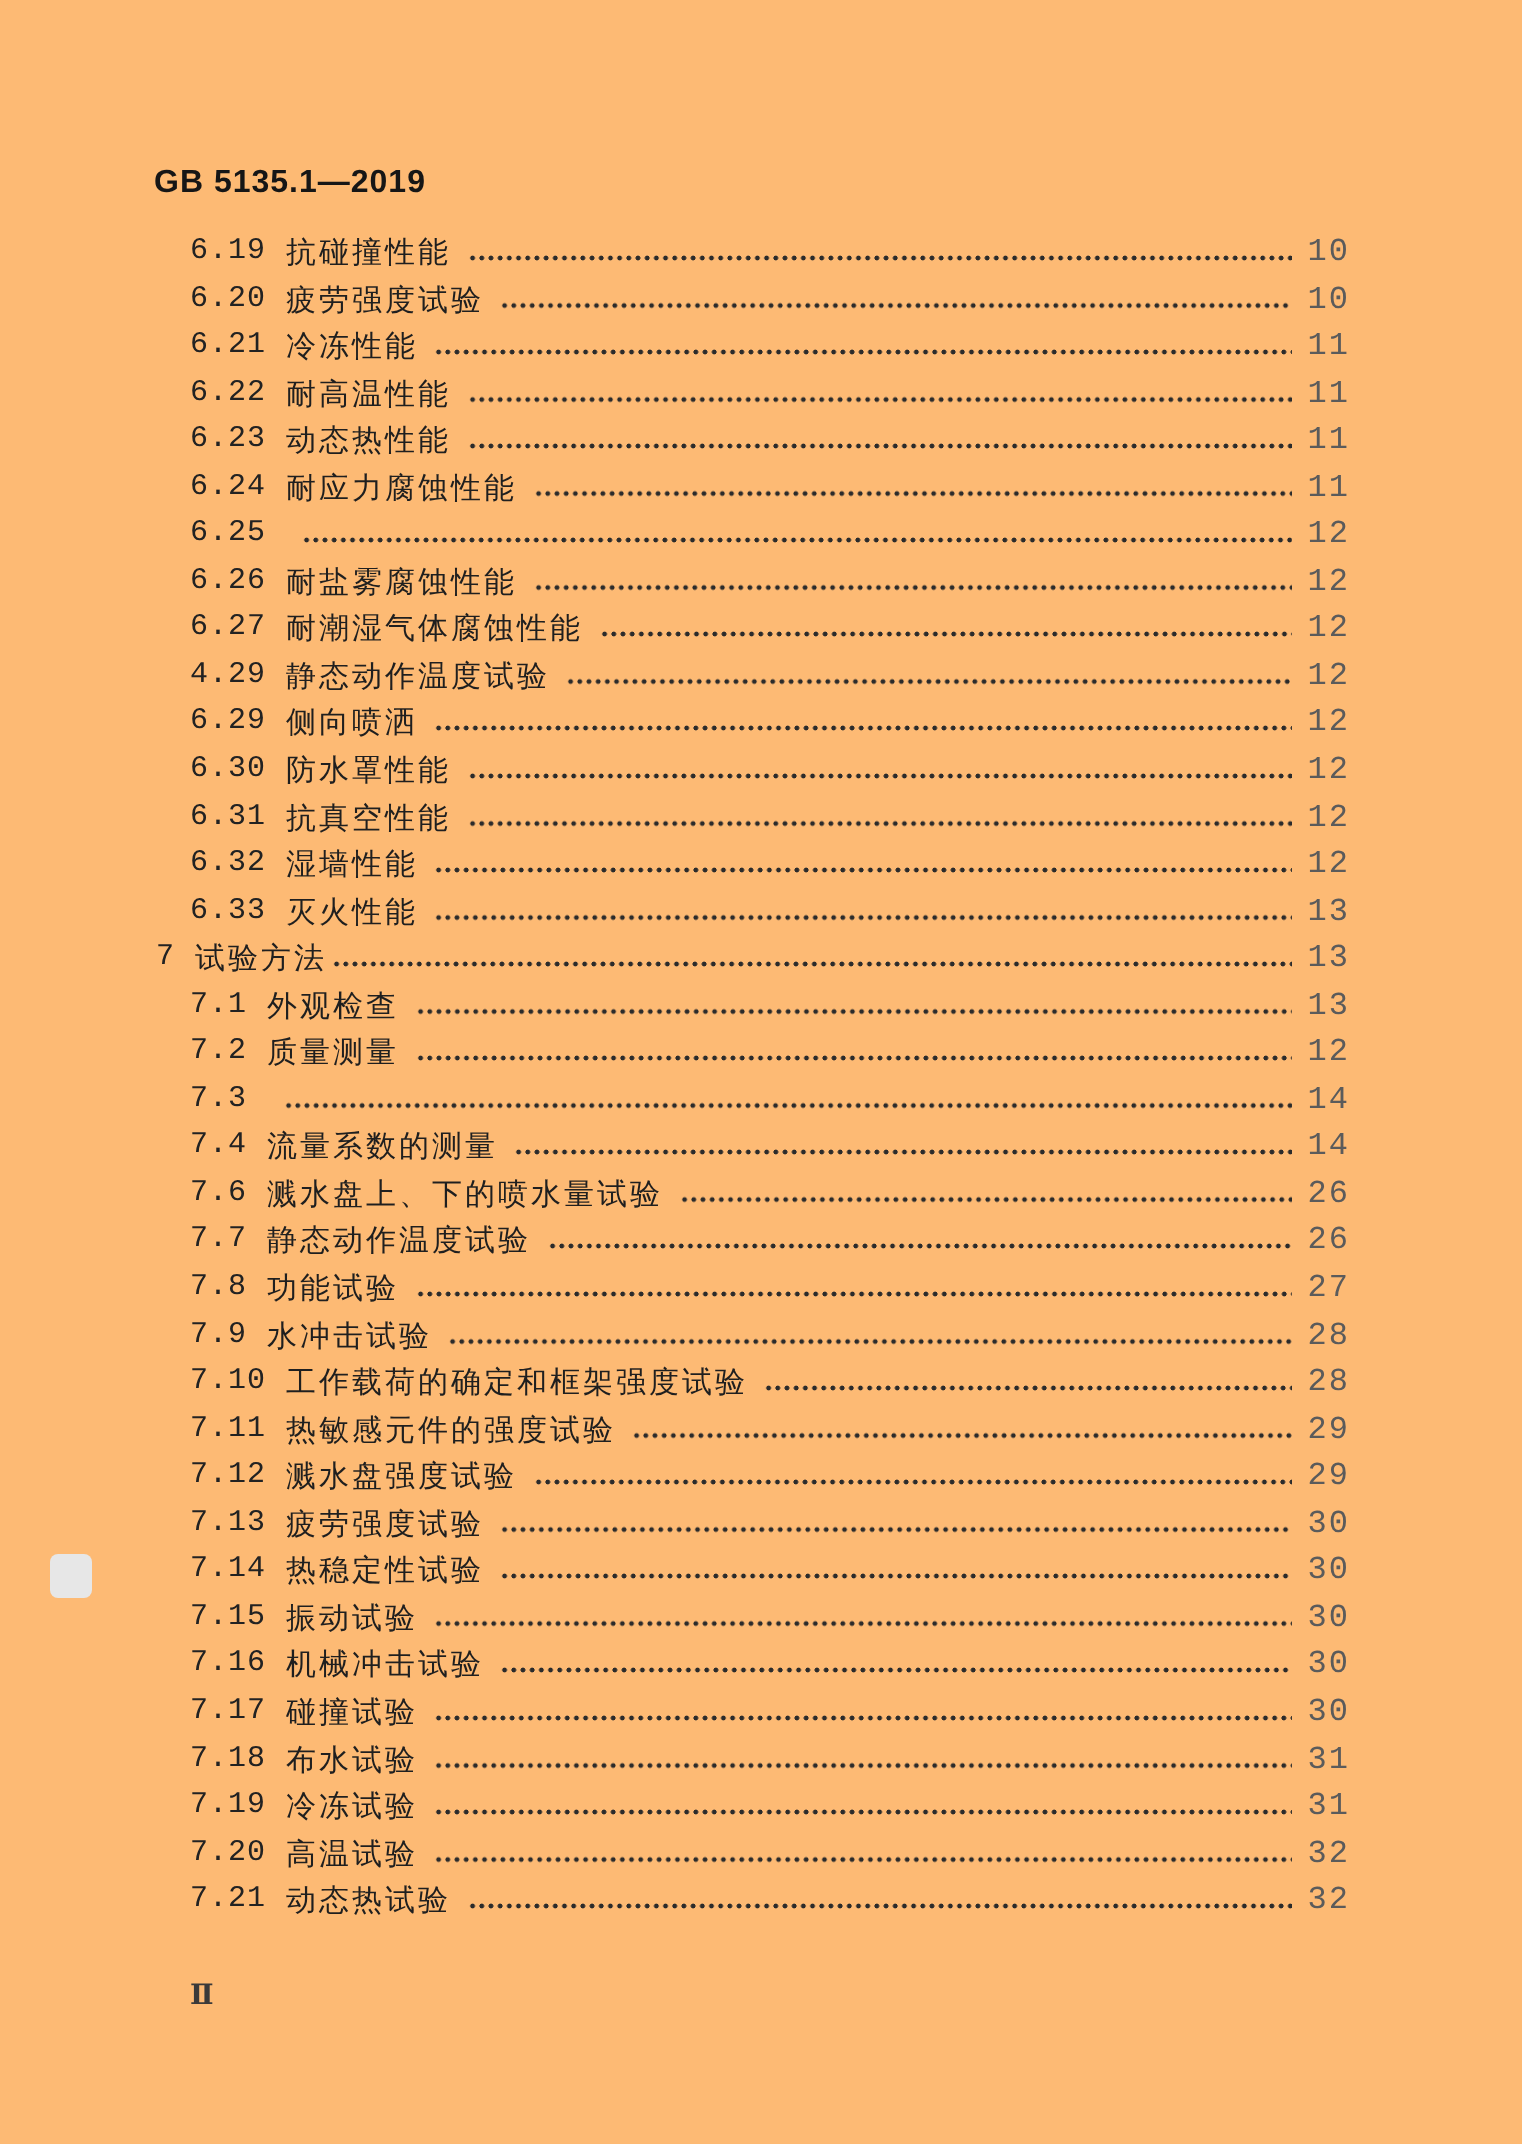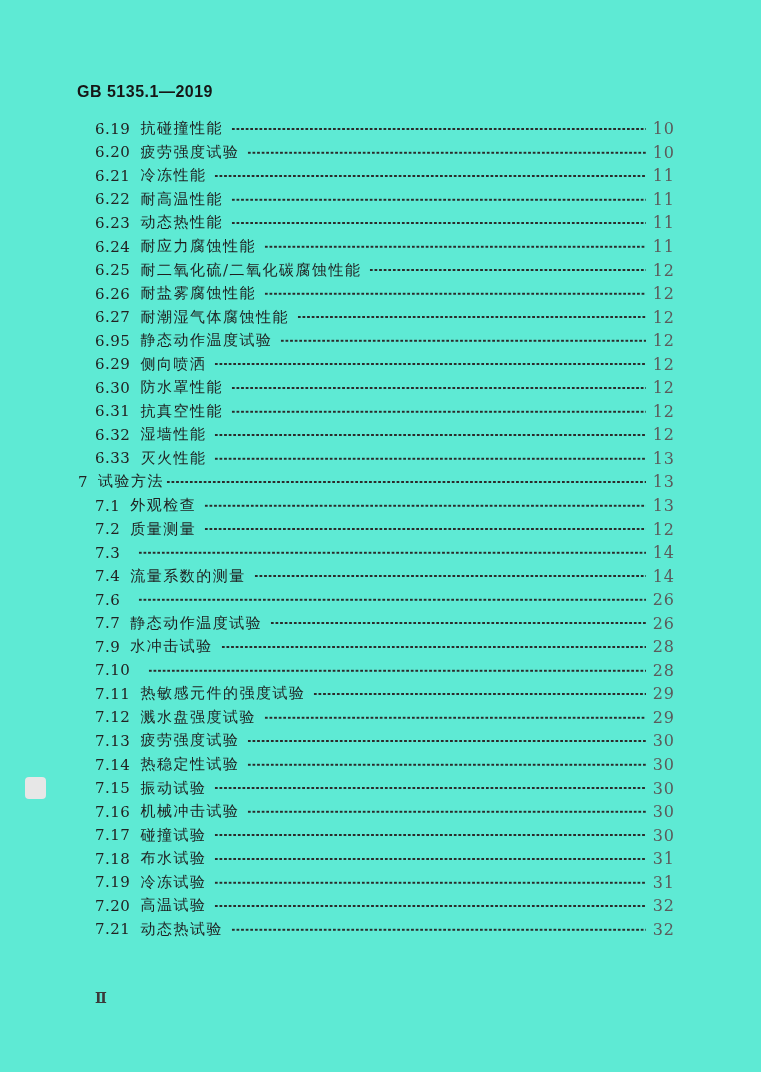--- a/index.html
+++ b/index.html
@@ -1,20 +1,20 @@
 <!DOCTYPE html>
 <html><head>
 <meta charset="utf-8">
 <style>
   html, body { margin: 0; padding: 0; background: #ffffff; }
   .sheet {
     position: relative;
     width: 761px;
     height: 1072px;
-    background: #5eead4;
+    background: #fdba74;
     overflow: hidden;
     font-family: "DejaVu Serif", serif;
     color: #1f1f1f;
   }
   .std-header {
     position: absolute;
     left: 77px;
     top: 83px;
     font-family: "Liberation Sans", sans-serif;
     font-weight: bold;
@@ -28,24 +28,25 @@
     position: absolute;
     left: 78px;
     top: 117px;
     width: 597px;
     margin: 0;
     padding: 0;
     list-style: none;
   }
   .toc-row {
     display: flex;
-    align-items: center;
+    align-items: flex-start;
     height: 23.55px;
     font-size: 15px;
     white-space: nowrap;
+    font-family: Liberation Mono, monospace;
   }
   .toc-row.level-2 { padding-left: 17px; }
   .toc-num {
     margin-right: 10px;
     letter-spacing: 0.5px;
     color: #222222;
   }
   .toc-label {
     letter-spacing: 1.5px;
     color: #1f1f1f;
@@ -126,38 +127,37 @@
     <span class="toc-page">11</span>
   </li>
       <li class="toc-row level-2">
     <span class="toc-num">6.24</span>
     <span class="toc-label">耐应力腐蚀性能</span>
     <span class="toc-dots"></span>
     <span class="toc-page">11</span>
   </li>
       <li class="toc-row level-2">
     <span class="toc-num">6.25</span>
-    <span class="toc-label">耐二氧化硫/二氧化碳腐蚀性能</span>
     <span class="toc-dots"></span>
     <span class="toc-page">12</span>
   </li>
       <li class="toc-row level-2">
     <span class="toc-num">6.26</span>
     <span class="toc-label">耐盐雾腐蚀性能</span>
     <span class="toc-dots"></span>
     <span class="toc-page">12</span>
   </li>
       <li class="toc-row level-2">
     <span class="toc-num">6.27</span>
     <span class="toc-label">耐潮湿气体腐蚀性能</span>
     <span class="toc-dots"></span>
     <span class="toc-page">12</span>
   </li>
       <li class="toc-row level-2">
-    <span class="toc-num">6.95</span>
+    <span class="toc-num">4.29</span>
     <span class="toc-label">静态动作温度试验</span>
     <span class="toc-dots"></span>
     <span class="toc-page">12</span>
   </li>
       <li class="toc-row level-2">
     <span class="toc-num">6.29</span>
     <span class="toc-label">侧向喷洒</span>
     <span class="toc-dots"></span>
     <span class="toc-page">12</span>
   </li>
@@ -209,37 +209,45 @@
     <span class="toc-page">14</span>
   </li>
       <li class="toc-row level-2">
     <span class="toc-num">7.4</span>
     <span class="toc-label">流量系数的测量</span>
     <span class="toc-dots"></span>
     <span class="toc-page">14</span>
   </li>
       <li class="toc-row level-2">
     <span class="toc-num">7.6</span>
+    <span class="toc-label">溅水盘上、下的喷水量试验</span>
     <span class="toc-dots"></span>
     <span class="toc-page">26</span>
   </li>
       <li class="toc-row level-2">
     <span class="toc-num">7.7</span>
     <span class="toc-label">静态动作温度试验</span>
     <span class="toc-dots"></span>
     <span class="toc-page">26</span>
   </li>
       <li class="toc-row level-2">
+    <span class="toc-num">7.8</span>
+    <span class="toc-label">功能试验</span>
+    <span class="toc-dots"></span>
+    <span class="toc-page">27</span>
+  </li>
+      <li class="toc-row level-2">
     <span class="toc-num">7.9</span>
     <span class="toc-label">水冲击试验</span>
     <span class="toc-dots"></span>
     <span class="toc-page">28</span>
   </li>
       <li class="toc-row level-2">
     <span class="toc-num">7.10</span>
+    <span class="toc-label">工作载荷的确定和框架强度试验</span>
     <span class="toc-dots"></span>
     <span class="toc-page">28</span>
   </li>
       <li class="toc-row level-2">
     <span class="toc-num">7.11</span>
     <span class="toc-label">热敏感元件的强度试验</span>
     <span class="toc-dots"></span>
     <span class="toc-page">29</span>
   </li>
       <li class="toc-row level-2">

